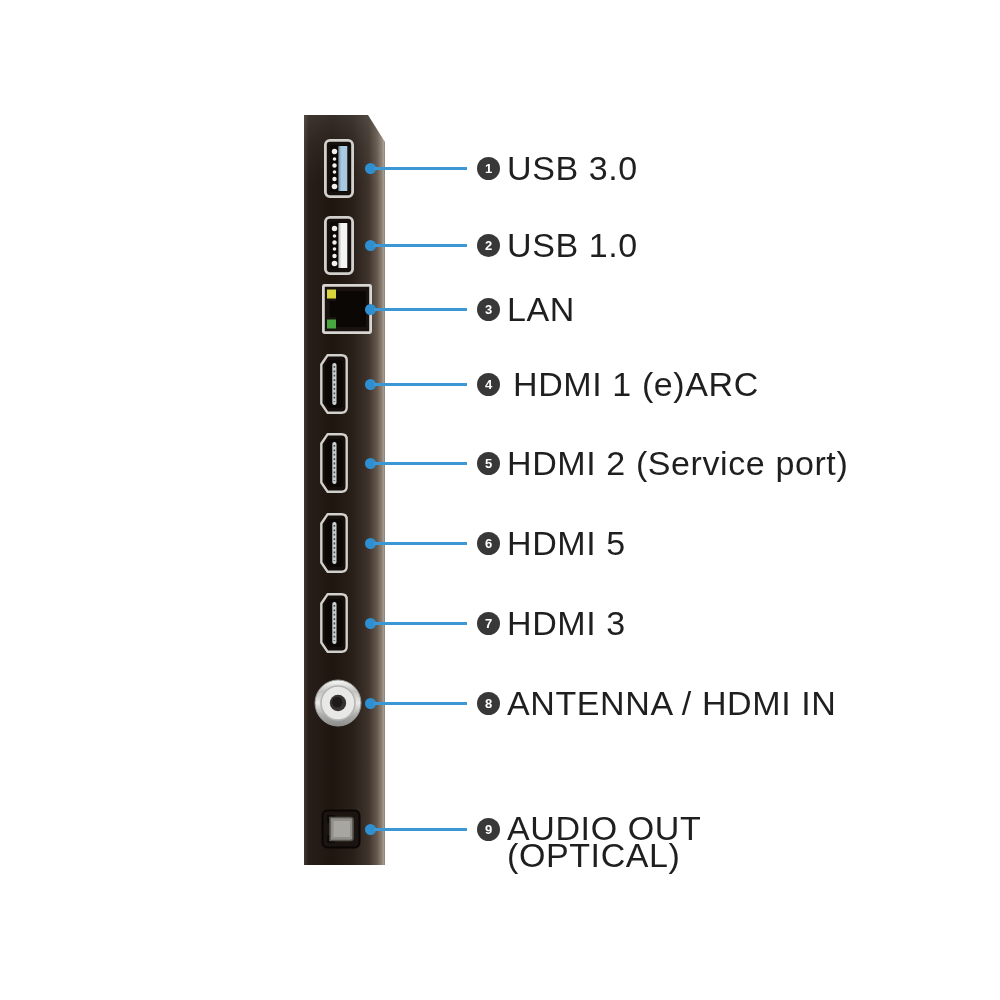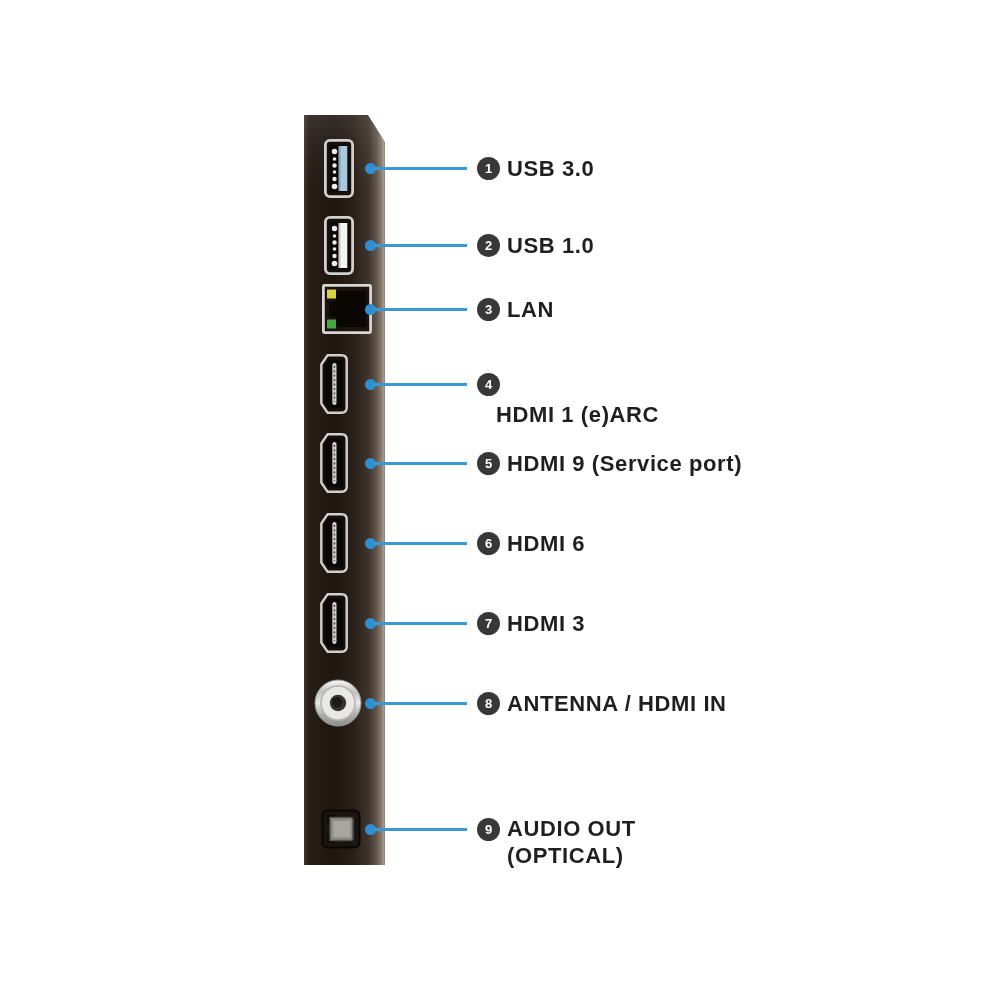--- a/index.html
+++ b/index.html
@@ -20,21 +20,21 @@
   .conn-line{position:absolute;height:3px;background:var(--line-blue);}
   .conn-dot{position:absolute;width:11px;height:11px;border-radius:50%;background:var(--dot-blue);}
   .num-badge{
     position:absolute;width:23px;height:23px;border-radius:50%;
     background:var(--badge-bg);color:var(--badge-fg);
     display:flex;align-items:center;justify-content:center;
     font-size:13px;font-weight:bold;
   }
   .port-label{
     position:absolute;
-    font-size:22px;font-weight:bold;color:var(--label-color);
+    font-size:34px;font-weight:normal;color:var(--label-color);
     letter-spacing:0.6px;line-height:27px;white-space:nowrap;
   }
   .port-label.two-line{white-space:normal;width:200px;line-height:27px;}
 </style>
 </head>
 <body style="--line-blue: #3b98d5; --dot-blue: #2f8fd0; --badge-bg: #383838; --badge-fg: #ffffff; --label-color: #1f1f1f;">
 
 <div class="stage">
   <div class="panel"></div>
   <div id="rows">
@@ -86,43 +86,43 @@
       <div class="port-icon" style="left: 320px; top: 354px;">
 <svg width="28" height="60" viewBox="0 0 28 60">
   <path d="M7.5 1.3 H21.5 Q26.7 1.3 26.7 6.5 V53.5 Q26.7 58.7 21.5 58.7 H7.5 L1.3 49.5 V10.5 Z" fill="#150e0b" stroke="#d2d0cc" stroke-width="2.4" stroke-linejoin="round"></path>
   <path d="M8.5 6 H19.5 Q22.5 6 22.5 9 V51 Q22.5 54 19.5 54 H8.5 L5 48 V12 Z" fill="#0b0705"></path>
   <rect x="12.3" y="9" width="4.2" height="42" rx="2" fill="#c9cfd2"></rect>
   <line x1="14.4" y1="12" x2="14.4" y2="48" stroke="#4a4a48" stroke-width="1.6" stroke-dasharray="1.8 2.6"></line>
 </svg></div>
       <div class="conn-dot" style="left: 364.5px; top: 378.5px;"></div>
       <div class="conn-line" style="left: 374px; top: 382.5px; width: 93px;"></div>
       <div class="num-badge" style="left: 477px; top: 372.5px;">4</div>
-      <div class="port-label" style="left: 496px; top: 370.5px; margin-top: 30px;">HDMI 1 (e)ARC</div>
+      <div class="port-label" style="left: 513px; top: 370.5px;">HDMI 1 (e)ARC</div>
       <div class="port-icon" style="left: 320px; top: 433px;">
 <svg width="28" height="60" viewBox="0 0 28 60">
   <path d="M7.5 1.3 H21.5 Q26.7 1.3 26.7 6.5 V53.5 Q26.7 58.7 21.5 58.7 H7.5 L1.3 49.5 V10.5 Z" fill="#150e0b" stroke="#d2d0cc" stroke-width="2.4" stroke-linejoin="round"></path>
   <path d="M8.5 6 H19.5 Q22.5 6 22.5 9 V51 Q22.5 54 19.5 54 H8.5 L5 48 V12 Z" fill="#0b0705"></path>
   <rect x="12.3" y="9" width="4.2" height="42" rx="2" fill="#c9cfd2"></rect>
   <line x1="14.4" y1="12" x2="14.4" y2="48" stroke="#4a4a48" stroke-width="1.6" stroke-dasharray="1.8 2.6"></line>
 </svg></div>
       <div class="conn-dot" style="left: 364.5px; top: 457.5px;"></div>
       <div class="conn-line" style="left: 374px; top: 461.5px; width: 93px;"></div>
       <div class="num-badge" style="left: 477px; top: 451.5px;">5</div>
-      <div class="port-label" style="left: 507px; top: 449.5px;">HDMI 9 (Service port)</div>
+      <div class="port-label" style="left: 507px; top: 449.5px;">HDMI 2 (Service port)</div>
       <div class="port-icon" style="left: 320px; top: 513px;">
 <svg width="28" height="60" viewBox="0 0 28 60">
   <path d="M7.5 1.3 H21.5 Q26.7 1.3 26.7 6.5 V53.5 Q26.7 58.7 21.5 58.7 H7.5 L1.3 49.5 V10.5 Z" fill="#150e0b" stroke="#d2d0cc" stroke-width="2.4" stroke-linejoin="round"></path>
   <path d="M8.5 6 H19.5 Q22.5 6 22.5 9 V51 Q22.5 54 19.5 54 H8.5 L5 48 V12 Z" fill="#0b0705"></path>
   <rect x="12.3" y="9" width="4.2" height="42" rx="2" fill="#c9cfd2"></rect>
   <line x1="14.4" y1="12" x2="14.4" y2="48" stroke="#4a4a48" stroke-width="1.6" stroke-dasharray="1.8 2.6"></line>
 </svg></div>
       <div class="conn-dot" style="left: 364.5px; top: 537.5px;"></div>
       <div class="conn-line" style="left: 374px; top: 541.5px; width: 93px;"></div>
       <div class="num-badge" style="left: 477px; top: 531.5px;">6</div>
-      <div class="port-label" style="left: 507px; top: 529.5px;">HDMI 6</div>
+      <div class="port-label" style="left: 507px; top: 529.5px;">HDMI 5</div>
       <div class="port-icon" style="left: 320px; top: 593px;">
 <svg width="28" height="60" viewBox="0 0 28 60">
   <path d="M7.5 1.3 H21.5 Q26.7 1.3 26.7 6.5 V53.5 Q26.7 58.7 21.5 58.7 H7.5 L1.3 49.5 V10.5 Z" fill="#150e0b" stroke="#d2d0cc" stroke-width="2.4" stroke-linejoin="round"></path>
   <path d="M8.5 6 H19.5 Q22.5 6 22.5 9 V51 Q22.5 54 19.5 54 H8.5 L5 48 V12 Z" fill="#0b0705"></path>
   <rect x="12.3" y="9" width="4.2" height="42" rx="2" fill="#c9cfd2"></rect>
   <line x1="14.4" y1="12" x2="14.4" y2="48" stroke="#4a4a48" stroke-width="1.6" stroke-dasharray="1.8 2.6"></line>
 </svg></div>
       <div class="conn-dot" style="left: 364.5px; top: 617.5px;"></div>
       <div class="conn-line" style="left: 374px; top: 621.5px; width: 93px;"></div>
       <div class="num-badge" style="left: 477px; top: 611.5px;">7</div>

